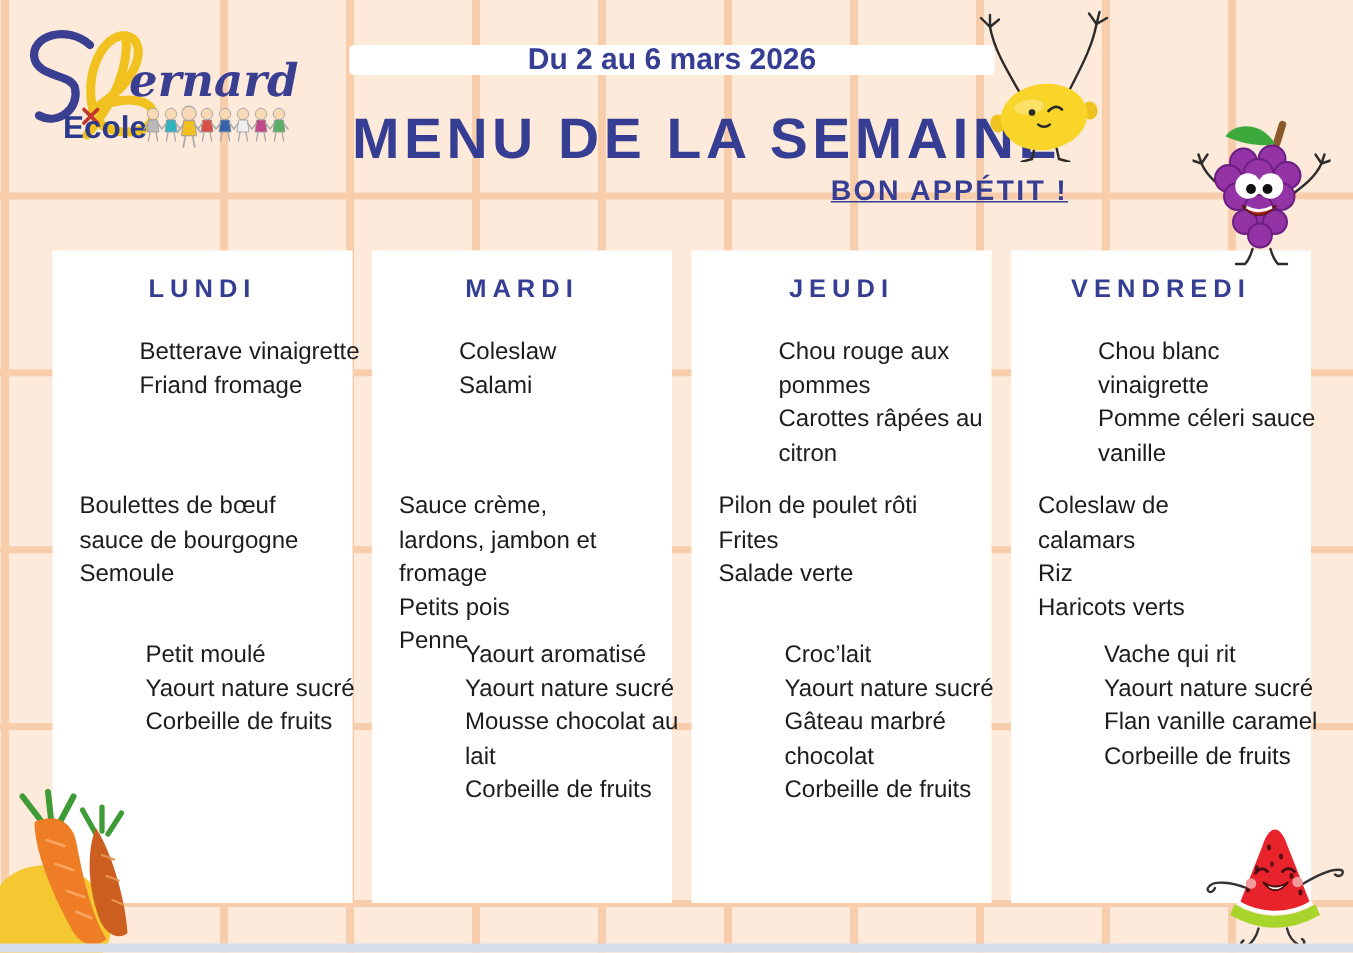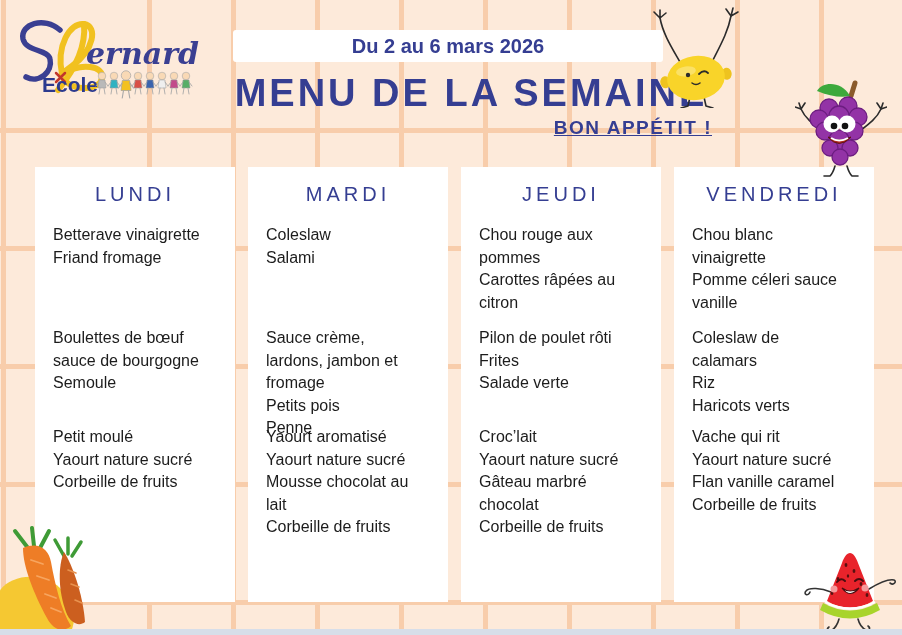--- a/index.html
+++ b/index.html
@@ -11,21 +11,21 @@
   }
   .bg-grid {
     position:absolute; inset:0; z-index:0;
     background-color:var(--bg,#fdeada);
     background-image:
       repeating-linear-gradient(to bottom, transparent 0 113px, var(--grid,#f8cdab) 113px 118px),
       repeating-linear-gradient(to right, transparent 0 79px, var(--grid,#f8cdab) 79px 84px);
     background-position: 0 15px, 68px 0;
   }
   .date-pill {
-    position:absolute; left:233px; top:30px; width:430px; height:32px; z-index:3;
+    position:absolute; left:233px; top:30px; width:430px; height:20px; z-index:3;
     background:#fff; border-radius:3px;
     display:flex; align-items:center; justify-content:center;
     font-weight:bold; font-size:20px; color:var(--accent,#353e92);
   }
   .main-title {
     position:absolute; left:231px; top:72px; width:480px; z-index:2;
     text-align:center; font-weight:bold; font-size:38px; letter-spacing:3px;
     color:var(--accent,#353e92); white-space:nowrap;
   }
   .sub-title {
@@ -35,27 +35,27 @@
   }
   .menu-columns {
     position:absolute; left:35px; top:167px; width:839px; height:435px; z-index:1;
     display:flex; justify-content:space-between;
   }
   .card {
     position:relative; width:200px; height:435px; background:var(--card,#fff);
   }
   .day-label {
     position:absolute; top:16px; left:0; right:0;
-    text-align:center; font-size:20px; font-weight:normal; letter-spacing:4px;
+    text-align:center; font-size:17px; font-weight:bold; letter-spacing:4px;
     color:var(--accent,#353e92);
   }
   .course { position:absolute; left:18px; width:155px; }
-  .course-0 { top:57px; }
+  .course-0 { top:57px;margin-left:40px; }
   .course-1 { top:160px; }
-  .course-2 { top:259px; }
+  .course-2 { top:259px;margin-left:44px; }
   .dish { font-size:16px; line-height:22.5px; color:var(--text,#1c1c1c); }
   .deco { position:absolute; z-index:4; }
   .logo-box   { left:6px;   top:12px;  width:196px; height:88px;  z-index:2; position:absolute; }
   .lemon-box  { left:646px; top:4px;   width:100px; height:104px; }
   .grape-box  { left:795px; top:78px;  width:92px;  height:100px; }
   .carrot-box { left:-4px;  top:526px; width:120px; height:110px; }
   .melon-box  { left:801px; top:547px; width:98px;  height:88px;  }
   .bottom-edge {
     position:absolute; left:0; right:0; bottom:0; height:6px; z-index:6;
     background:var(--edge,#d7dee9);

